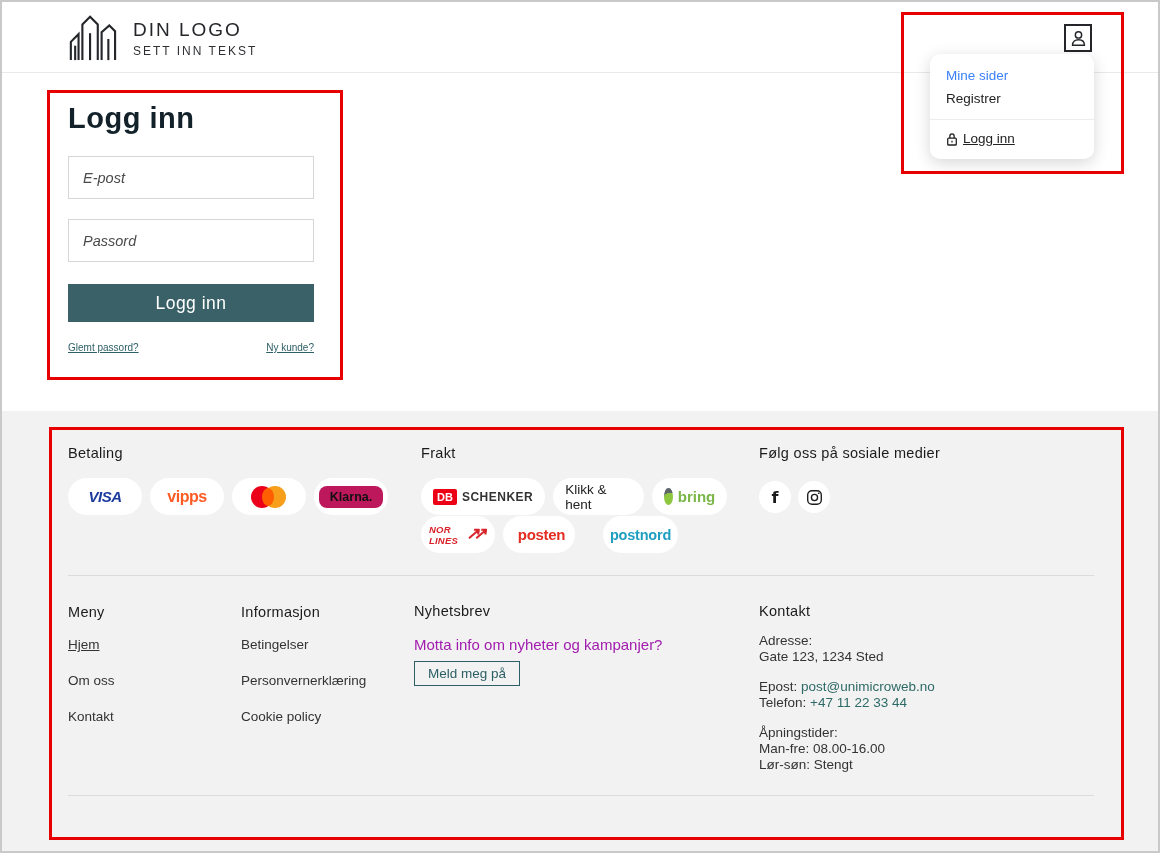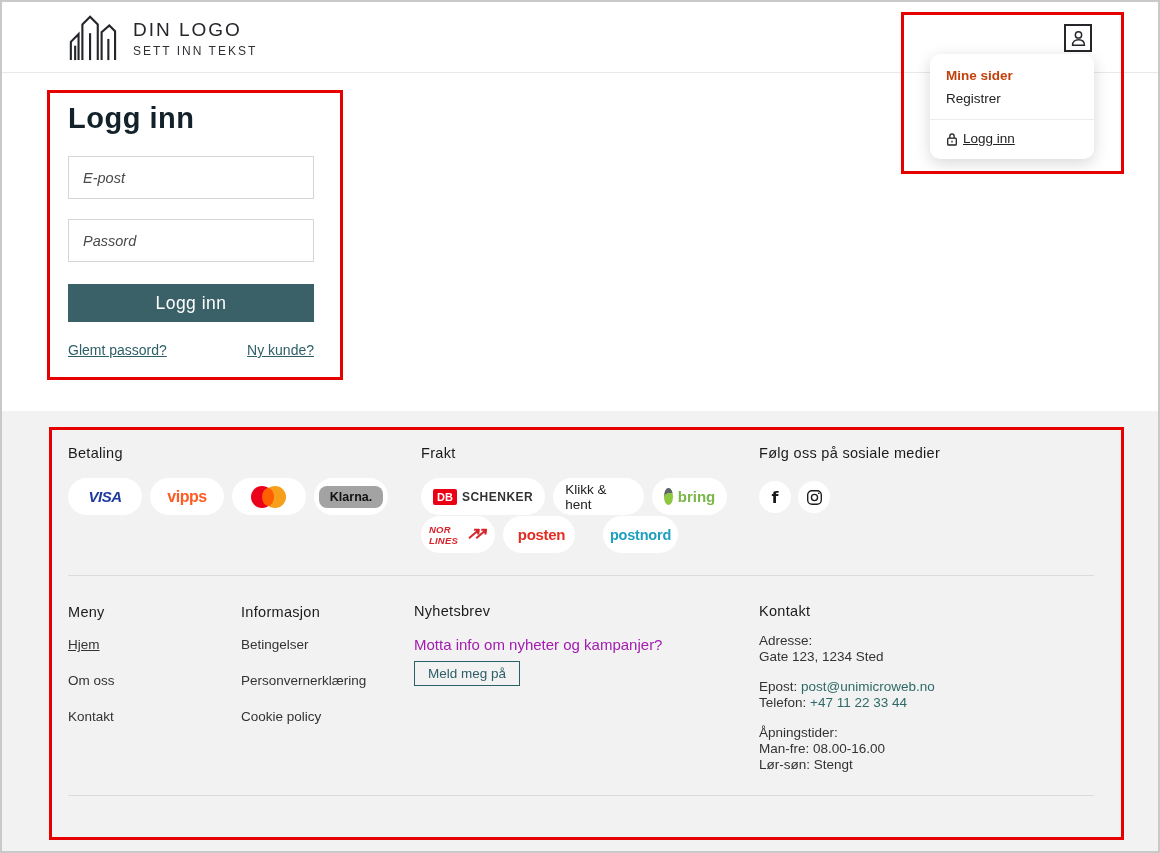--- a/index.html
+++ b/index.html
@@ -16,58 +16,58 @@
   .logo-sub{ font-size:12px; letter-spacing:2px; color:#2e3034; margin-top:3px; }
   .account-btn{
     position:absolute; left:1062px; top:22px; width:28px; height:28px;
     border:2px solid #24262a; background:#fff; display:flex; align-items:center; justify-content:center; cursor:pointer;
   }
   .dropdown{
     position:absolute; left:928px; top:52px; width:164px;
     background:#fff; border-radius:10px; box-shadow:0 4px 16px rgba(0,0,0,.16);
     padding:14px 16px 13px 16px; z-index:5;
   }
-  .dd-title{ font-size:13.5px; font-weight:700; color:#c2410c; }
+  .dd-title{ font-size:13.5px; font-weight:400; color:#3b82f6; }
   .dd-item{ font-size:13.5px; color:#222; margin-top:8px; cursor:pointer; }
   .dd-divider{ height:1px; background:#ececec; margin:13px -16px 11px -16px; }
   .dd-login{ display:flex; align-items:center; gap:5px; font-size:13.5px; color:#222; cursor:pointer; }
   .dd-login .txt{ text-decoration:underline; }
   
   .login-title{ position:absolute; left:66px; top:100px; font-size:29px; font-weight:600; color:#13222a; letter-spacing:.5px; }
   .inp{
     position:absolute; left:66px; width:246px; height:43px;
     border:1px solid #d6d6d6; background:#fff; padding:0 14px; font-size:14.5px; color:#222;
     font-family:"Liberation Sans", sans-serif;
     font-style:italic;
   }
   .inp::placeholder{ color:#4a4a4a; opacity:1; }
   .inp-email{ top:154px; } .inp-pass{ top:217px; }
   .login-btn{
     position:absolute; left:66px; top:282px; width:246px; height:38px;
     background:#3a6168; color:#fff; border:none; font-size:17.5px; font-weight:500;
     letter-spacing:.5px; cursor:pointer; font-family:"Liberation Sans", sans-serif;
   }
   .login-links{ position:absolute; left:66px; top:340px; width:246px; display:flex; justify-content:space-between; }
-  .login-links a{ font-size:14px; color:#2d5f66; text-decoration:underline; cursor:pointer; }
+  .login-links a{ font-size:10px; color:#2d5f66; text-decoration:underline; cursor:pointer; }
   
   .footer{ position:absolute; left:0; right:0; top:409px; bottom:0; background:#f2f2f2; }
   .f-h{ position:absolute; font-size:14.5px; font-weight:500; color:#1b1b1b; letter-spacing:.3px; }
   .badge-row{ position:absolute; display:flex; gap:8px; }
   .pill{
     height:37px; background:#fff; border-radius:19px; display:flex;
     align-items:center; justify-content:center; gap:5px; padding:0 12px;
   }
   .visa-txt{ font-size:15px; font-weight:800; font-style:italic; color:#1d3a9e; letter-spacing:-.5px; }
   .vipps-txt{ font-size:16px; font-weight:800; color:#ff5b24; letter-spacing:-.5px; }
   .mc{ position:relative; width:40px; height:24px; }
   .mc i{ position:absolute; top:1px; width:22px; height:22px; border-radius:50%; display:block; }
   .mc .red{ left:2px; background:#eb001b; }
   .mc .org{ left:15px; background:#f79e1b; }
   .mc .mid{ left:13px; top:3px; width:12px; height:18px; border-radius:50%; background:#ff5f00; }
-  .klarna{ background:#a3a3a3; border-radius:8px; padding:4px 11px; font-size:12.5px; font-weight:800; color:#111; }
+  .klarna{ background:#be185d; border-radius:8px; padding:4px 11px; font-size:12.5px; font-weight:800; color:#111; }
   .db-box{ background:#ec0016; color:#fff; font-size:11px; font-weight:800; padding:2px 4px; border-radius:2px; }
   .schenker{ font-size:12px; font-weight:800; color:#333; letter-spacing:.5px; }
   .klikk{ font-size:13.5px; color:#222; }
   .bring-ball{ width:17px; height:17px; border-radius:50%;
     background:radial-gradient(circle at 68% 68%, #8dc63f 52%, #5f666a 54%); }
   .bring-txt{ font-size:15px; font-weight:600; color:#7ab648; }
   .nor-txt{ font-size:9.5px; font-weight:800; font-style:italic; color:#d8232a; letter-spacing:.2px; }
   .nor-arrows{ font-size:17px; font-weight:800; color:#d8232a; letter-spacing:-7px; margin-right:6px;
     display:inline-block; transform:skewX(-8deg) translateY(-1px); }
   .posten-ball{ position:relative; width:17px; height:17px; border-radius:50%; background:#e32d22; overflow:hidden; }

